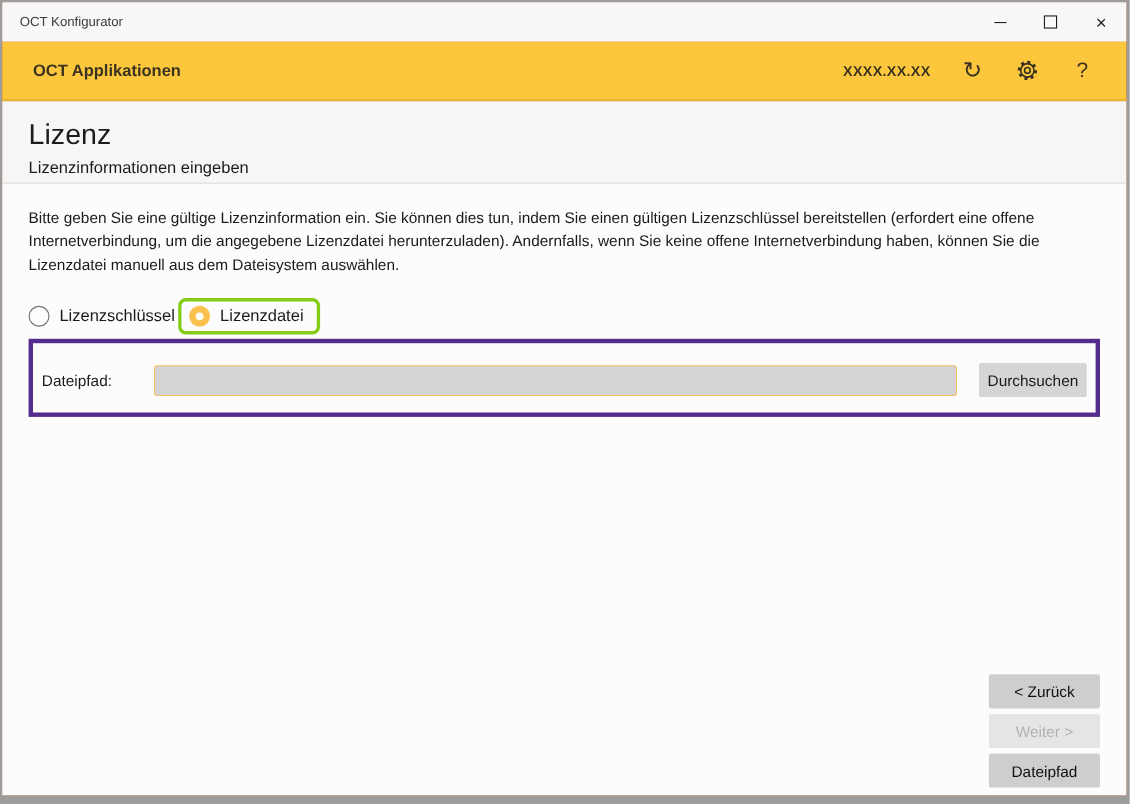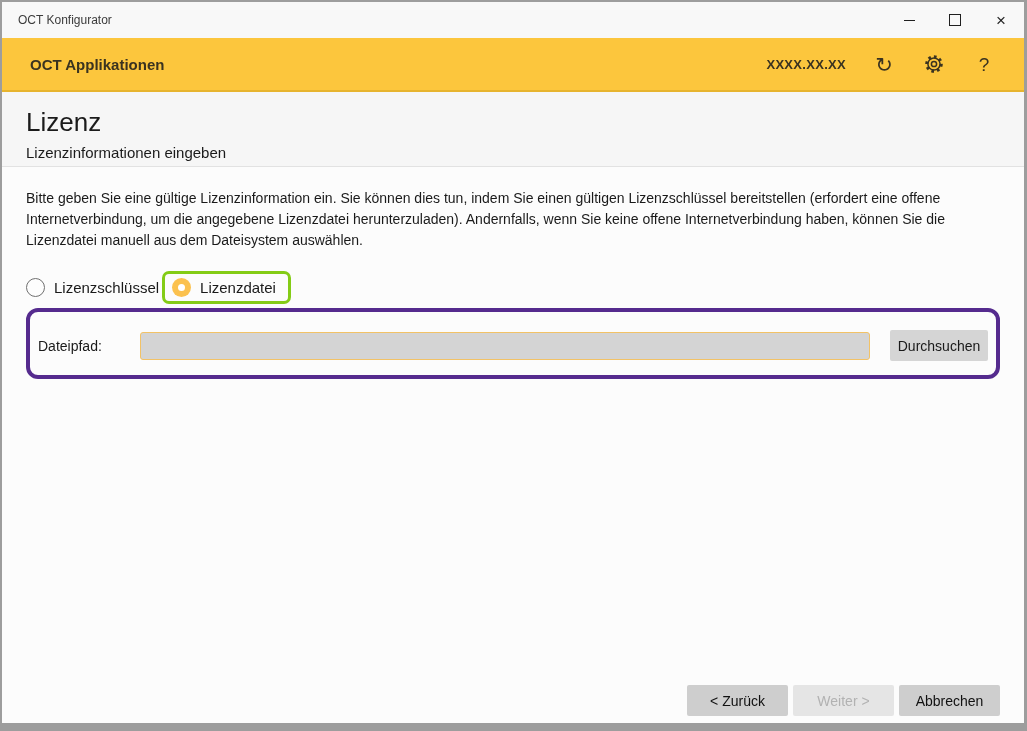--- a/index.html
+++ b/index.html
@@ -59,21 +59,21 @@
     content:"";position:absolute;left:6px;top:6px;width:7px;height:7px;border-radius:50%;background:#fff;
   }
   .radio-label{font-size:15px;color:#1a1a1a;margin-left:9px;}
   .hl-box{
     border:3px solid #84cc16;border-radius:7px;
     display:inline-flex;align-items:center;
     padding:4px 12px 4px 7px;margin-left:3px;
   }
   
   .file-panel{
-    border:4px solid #552b8e;border-radius:12px;
+    border:4px solid #552b8e;border-radius:0;
     margin-top:4px;box-sizing:border-box;
     padding:18px 8px 14px 7px;background:transparent;
   }
   .file-row{display:flex;align-items:center;}
   .file-label{font-size:14px;color:#1a1a1a;width:103px;flex:0 0 auto;box-sizing:border-box;padding-left:1px;}
   .file-input{
     flex:1;height:28px;box-sizing:border-box;
     background:#d4d4d4;border:1px solid #f2c266;border-radius:3px;
     font-size:14px;padding:0 8px;color:#1a1a1a;outline:none;
     font-family:"Liberation Sans","DejaVu Sans",sans-serif;
@@ -84,21 +84,21 @@
     font-size:14px;color:#1a1a1a;cursor:pointer;
     font-family:"Liberation Sans","DejaVu Sans",sans-serif;
   }
   .validation{
     margin-top:5px;margin-right:108px;
     text-align:right;font-size:13px;color:#dd0404;
   }
   
   .footer{
     position:absolute;right:24px;bottom:7px;
-    display:flex;gap:5px;
+    display:flex;gap:5px;flex-direction:column;
   }
   .wiz-btn{
     width:101px;height:31px;border:none;border-radius:2px;
     background:#cecece;color:#111;font-size:14px;cursor:pointer;
     font-family:"Liberation Sans","DejaVu Sans",sans-serif;
   }
   .wiz-btn:disabled{background:#e5e5e5;color:#b2b2b2;cursor:default;}
 </style>
 </head>
 <body>
@@ -165,17 +165,17 @@
       <div class="file-row">
         <span class="file-label">Dateipfad:</span>
         <input class="file-input" type="text" value="" style="">
         <button class="browse-btn">Durchsuchen</button>
       </div>
     </div>
 
     <div class="footer">
       <button class="wiz-btn">&lt; Zurück</button>
       <button class="wiz-btn" disabled="">Weiter &gt;</button>
-      <button class="wiz-btn">Abbrechen</button>
+      <button class="wiz-btn">Dateipfad</button>
     </div>
   </div>
 
 </div>
 
 </body></html>

